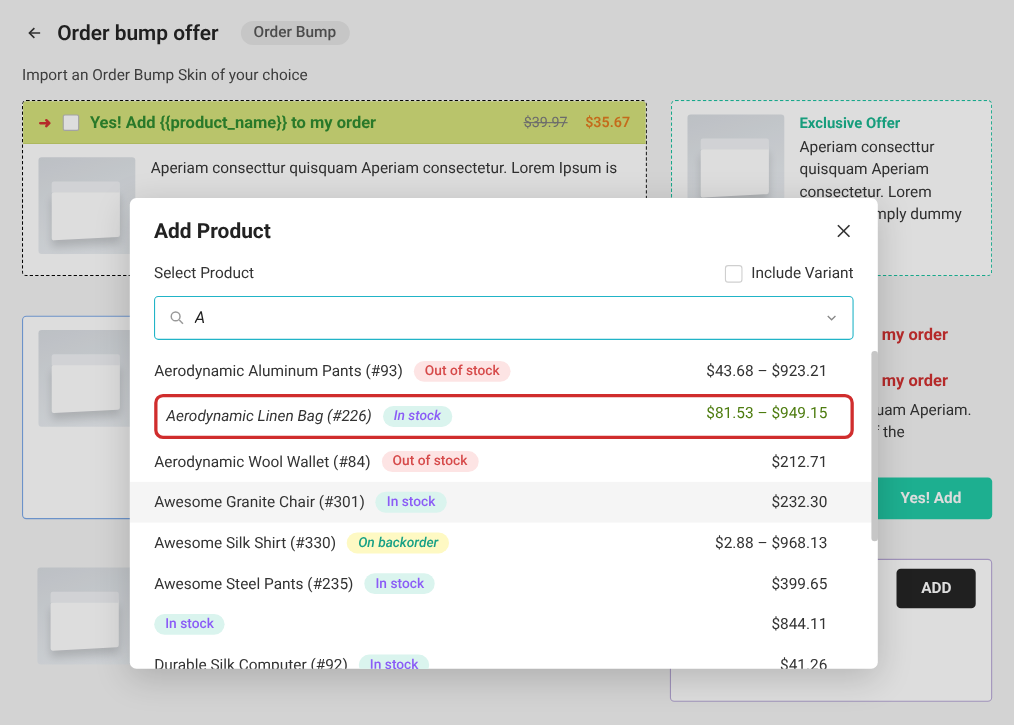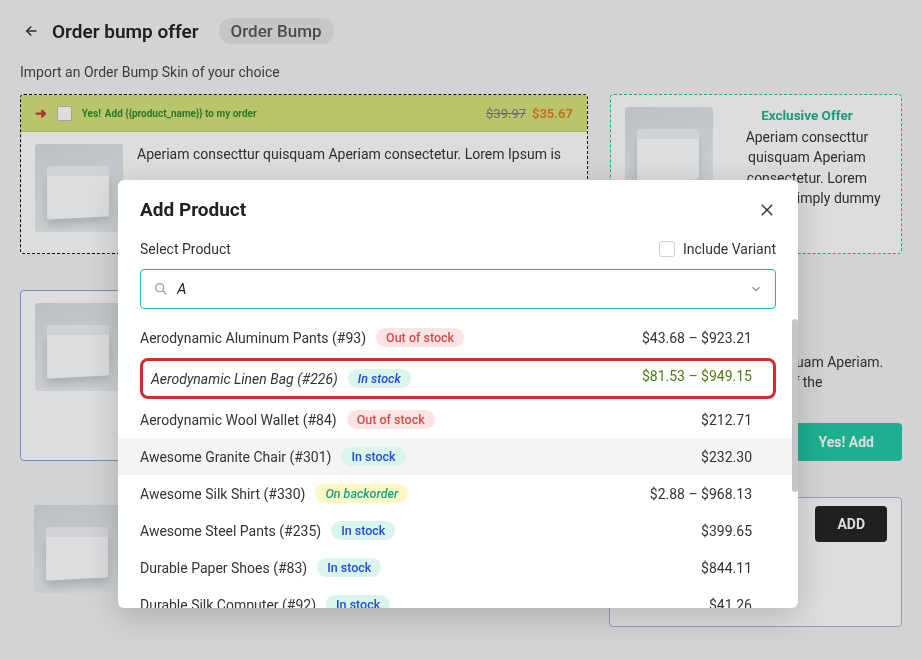--- a/index.html
+++ b/index.html
@@ -2,46 +2,46 @@
 <html><head>
   <meta charset="utf-8">
   <style>
     * { box-sizing: border-box; margin: 0; padding: 0; font-family: -apple-system, BlinkMacSystemFont, "Segoe UI", Roboto, sans-serif; }
     body { background: #f4f4f4; width: 922px; height: 659px; overflow: hidden; position: relative; color: #333; font-size: 14px; }
 
     .page { padding: 18px 20px; }
     .page-header { display: flex; align-items: center; gap: 14px; margin-bottom: 20px; }
     .back-arrow { width: 18px; height: 18px; cursor: pointer; }
     .page-title { font-size: 19px; font-weight: 600; color: #222; }
-    .page-badge { background: #e4e4e4; color: #555; padding: 3px 12px; border-radius: 12px; font-size: 17px; font-weight: 500; margin-left: 6px; }
+    .page-badge { background: #e4e4e4; color: #555; padding: 3px 12px; border-radius: 12px; font-size: 14px; font-weight: 500; margin-left: 6px; }
     .subtitle { font-size: 14px; color: #444; margin-bottom: 14px; }
 
     .cards-row { display: flex; gap: 22px; }
     .card { flex: 1; border-radius: 4px; padding: 0; }
     .card.dashed-dark { border: 1.5px dashed #000; background: #fff; }
-    .card.dashed-teal { border: 1.5px dashed #18c19f; background: #fff; text-align: center; }
+    .card.dashed-teal { border: 1.5px dashed #18c19f; background: #fff; }
     .card.solid-blue { border: 1.5px solid #7aa7e8; background: #fff; }
     .card.solid-purple { border: 1.5px solid #b8a8d8; background: #fff; }
     .card.none { border: none; background: transparent; }
 
     .row1 .card { min-height: 160px; }
     .row2 { margin-top: 36px; }
     .row2 .card { min-height: 145px; }
     .row3 { margin-top: 36px; }
     .row3 .card { min-height: 130px; }
 
     .promo-bar { display: flex; align-items: center; gap: 10px; padding: 10px 14px; }
     .promo-bar.yellow { background: #d5e27a; border-bottom: 1px solid #c7d46a; border-radius: 3px 3px 0 0; }
     .arrow-red { color: #d02d2d; font-size: 14px; font-weight: 700; }
     .chk { width: 15px; height: 15px; background:#fff; border:1px solid #bbb; border-radius:2px; display:inline-block; }
-    .promo-text { display: flex; gap: 4px; font-size: 10px; }
+    .promo-text { display: flex; gap: 4px; font-size: 15px; }
     .yes { color: #2c8a2c; font-weight: 700; }
     .add { color: #2c8a2c; font-weight: 700; }
     .red { color: #d02d2d; font-weight: 700; }
-    .prices { margin-left: auto; display: flex; gap: 6px; font-size: 13px; }
+    .prices { margin-left: auto; display: flex; gap: 16px; font-size: 13px; }
     .p-old { color: #7a7a7a; text-decoration: line-through; }
     .p-new { color: #e27a1c; font-weight: 600; }
     .p-new.green { color: #17b48e; font-weight:600; }
 
     .card-body { display: flex; gap: 14px; padding: 12px 14px; }
     .thumb { width: 88px; height: 88px; background: linear-gradient(160deg,#d9dde2 0%,#eef2f6 100%); border-radius: 3px; position: relative; }
     .cube { position:absolute; left:12px; top:30px; width:62px; height:44px; background: #fff; transform: skewY(-3deg); border-radius: 2px; box-shadow: 0 6px 8px rgba(0,0,0,.15); }
     .cube::before { content:""; position:absolute; left:0; top:-8px; width:100%; height:10px; background:#f1f3f6; transform: skewY(3deg); border-radius:2px 2px 0 0; }
     .desc { font-size: 14px; color:#333; line-height:1.45; }
     .side-body { padding: 12px 14px; }
@@ -74,21 +74,21 @@
     .chev { width:14px; height:14px; color:#888; }
     .input-inner{display:flex;align-items:center;gap:0;position:relative;}
 
     .list { margin-top:10px; position:relative; flex:1; overflow-y:auto; }
     .scroll-track { position:absolute; right:0; top:0; width:6px; height:100%; }
     .scroll-thumb { width:6px; height:60%; background:#c6c6c6; border-radius:3px; }
     .item { display:flex; align-items:center; padding: 9px 22px; gap:10px; cursor:pointer; }
     .item .name { font-size:14px; color:#333; }
     .badge { padding:2px 10px; border-radius:12px; font-size:12.5px; font-weight:500;}
     .badge.out { background:#fde4e4; color:#d64a4a; }
-    .badge.in { background:#daf4ee; color:#1d4ed8; }
+    .badge.in { background:#daf4ee; color:#8b5cf6; }
     .badge.back { background:#fef9c3; color:#17a085;font-style:italic; }
     .price { margin-left:auto; font-size:14px; color:#333; padding-right:24px;}
     .item.alt { background:#f5f5f5; }
 
     .item.marked { border: 3px solid #d02d2d; border-radius: 8px; margin: 2px 22px; padding: 8px 0 8px 0; }
     .item.marked .name { margin-left: -2px; padding-left: 0; }
     .marked-inner{display:flex;align-items:center;gap:10px;width:100%; padding: 0 0 0 0;}
   </style>
 </head>
 <body>
@@ -257,21 +257,20 @@
         <span class="name">Awesome Silk Shirt (#330)</span>
         <span class="badge back">On backorder</span>
         <span class="price">$2.88 – $968.13</span>
       </div>
       <div class="item">
         <span class="name">Awesome Steel Pants (#235)</span>
         <span class="badge in">In stock</span>
         <span class="price">$399.65</span>
       </div>
       <div class="item">
-        <span class="name">Durable Paper Shoes (#83)</span>
         <span class="badge in">In stock</span>
         <span class="price">$844.11</span>
       </div>
       <div class="item">
         <span class="name">Durable Silk Computer (#92)</span>
         <span class="badge in">In stock</span>
         <span class="price">$41.26</span>
       </div>
       <span style="position: absolute; right: 46px; color: #4d7c0f; font-size: 14px; top: 49px;">$81.53 – $949.15</span>
     </div>

